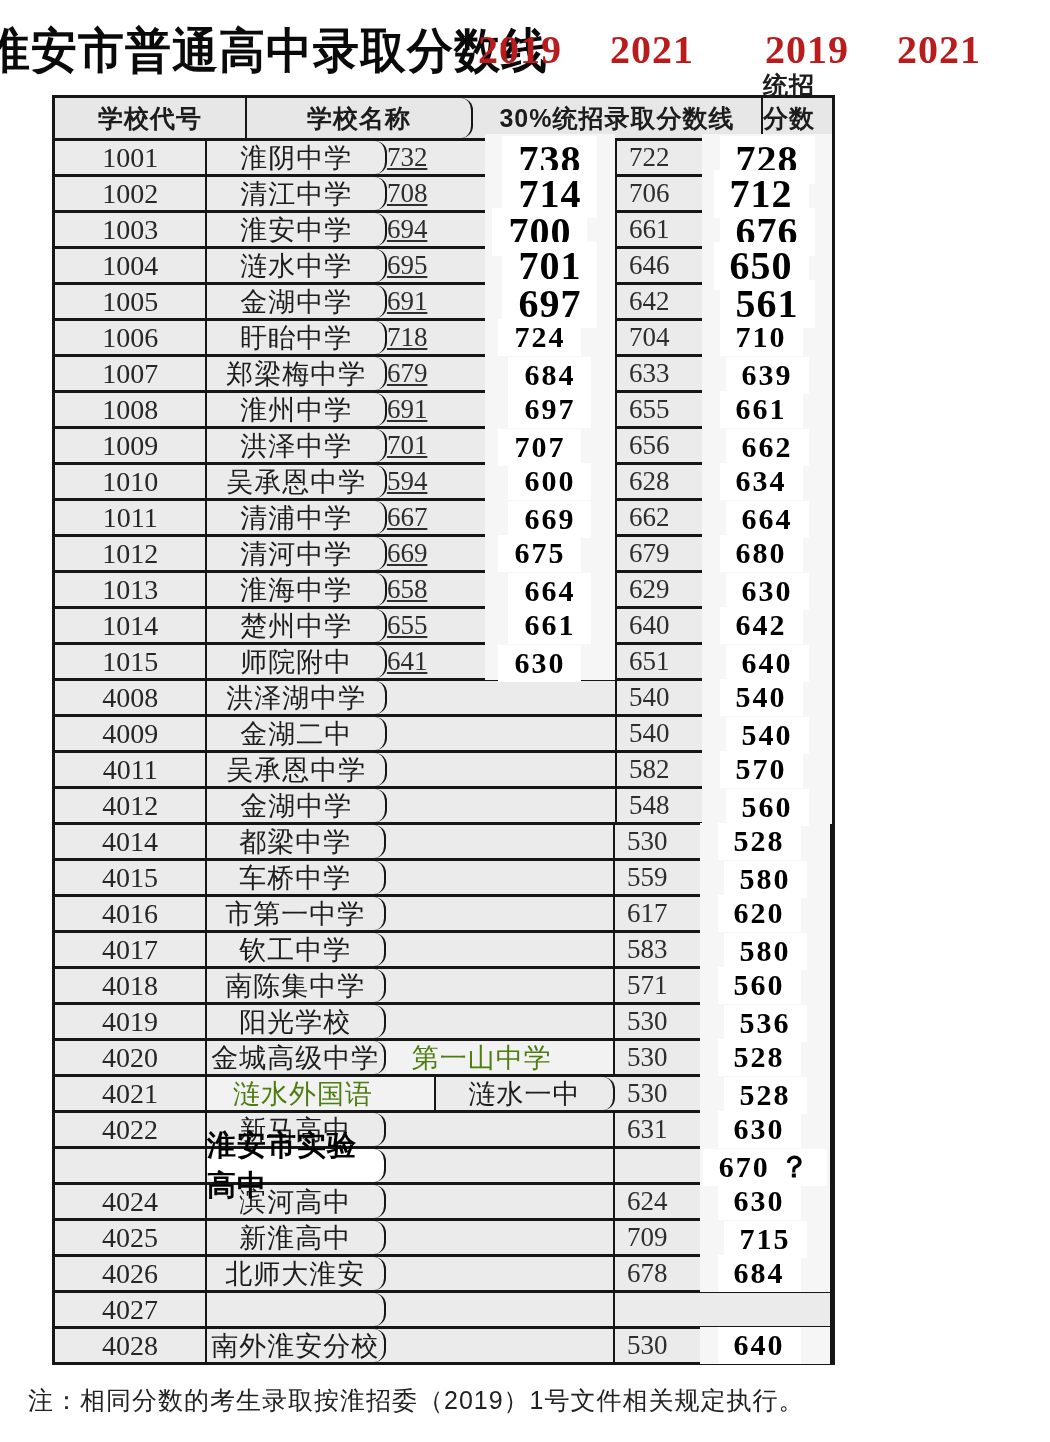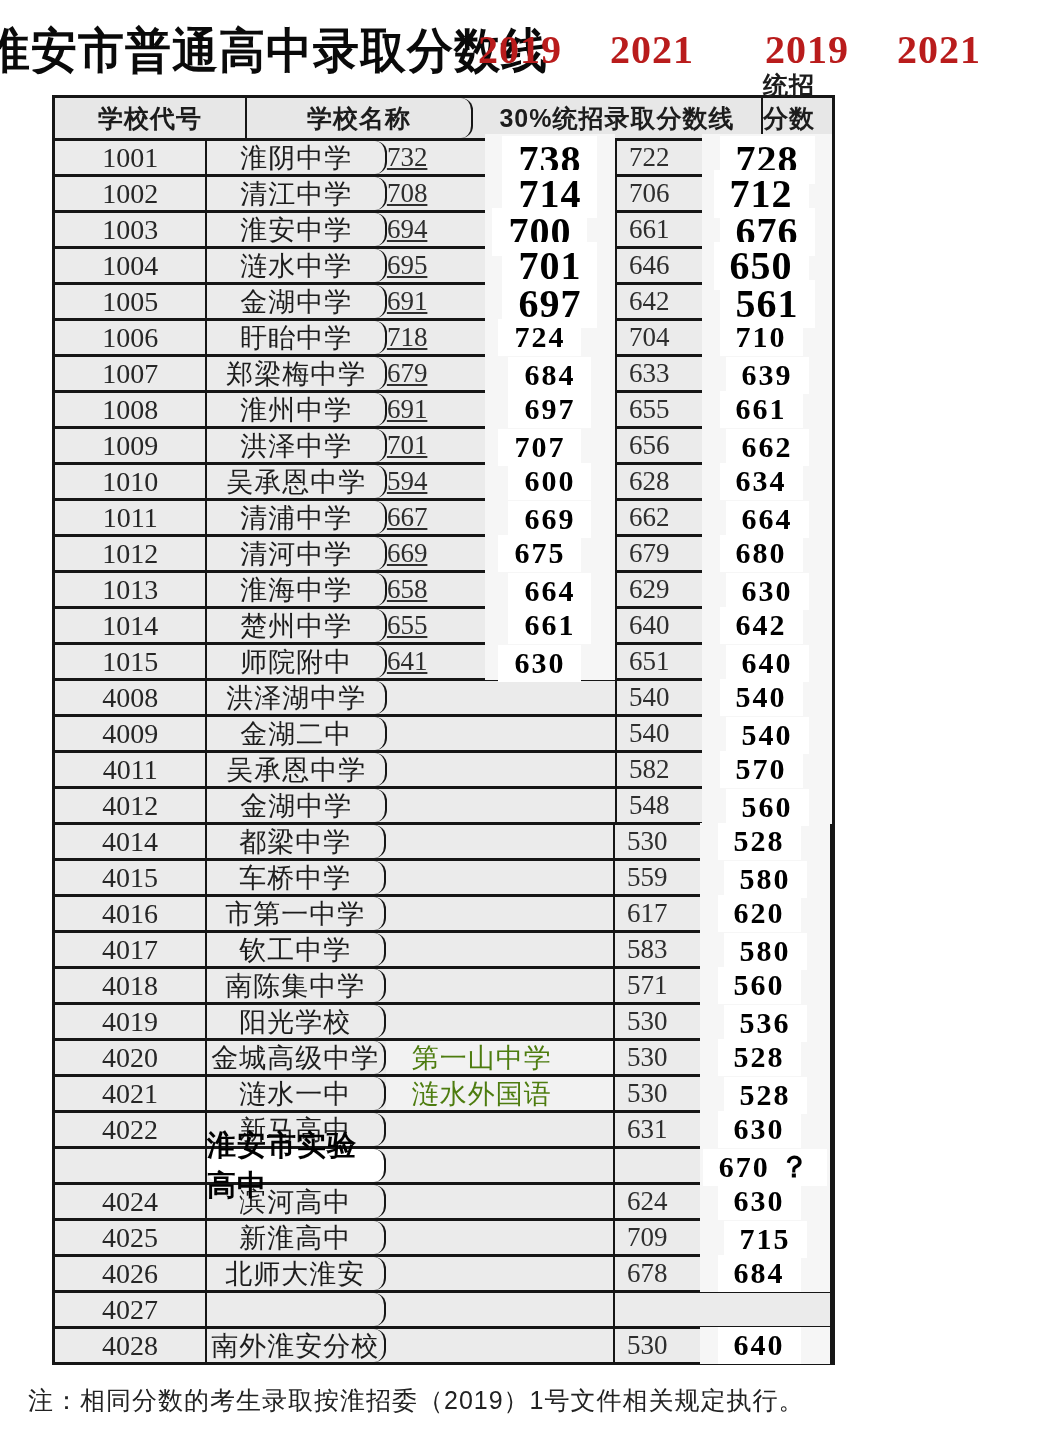--- a/index.html
+++ b/index.html
@@ -618,26 +618,26 @@
       <span class="sub19">530</span>
       <span class="sub21">
               <span class="v21">528</span>
             </span>
       <span class="gap"></span>
     </div>
   </div>
 
   <div class="row sect2">
     <div class="c col-code cell-code">4021</div>
+    <div class="c col-s30 cell-s30 has-alt">
+      <span class="sub19"></span>
+      <span class="sub21 empty"></span>
+      <span class="altname">涟水外国语</span>
+    </div>
     <div class="c col-name cell-name">涟水一中</div>
-    <div class="c col-s30 cell-s30 has-alt">
-      <span class="sub19"></span>
-      <span class="sub21 empty"></span>
-      <span class="altname">涟水外国语</span>
-    </div>
     <div class="c col-stat cell-stat">
       <span class="sub19">530</span>
       <span class="sub21">
               <span class="v21">528</span>
             </span>
       <span class="gap"></span>
     </div>
   </div>
 
   <div class="row sect2">

